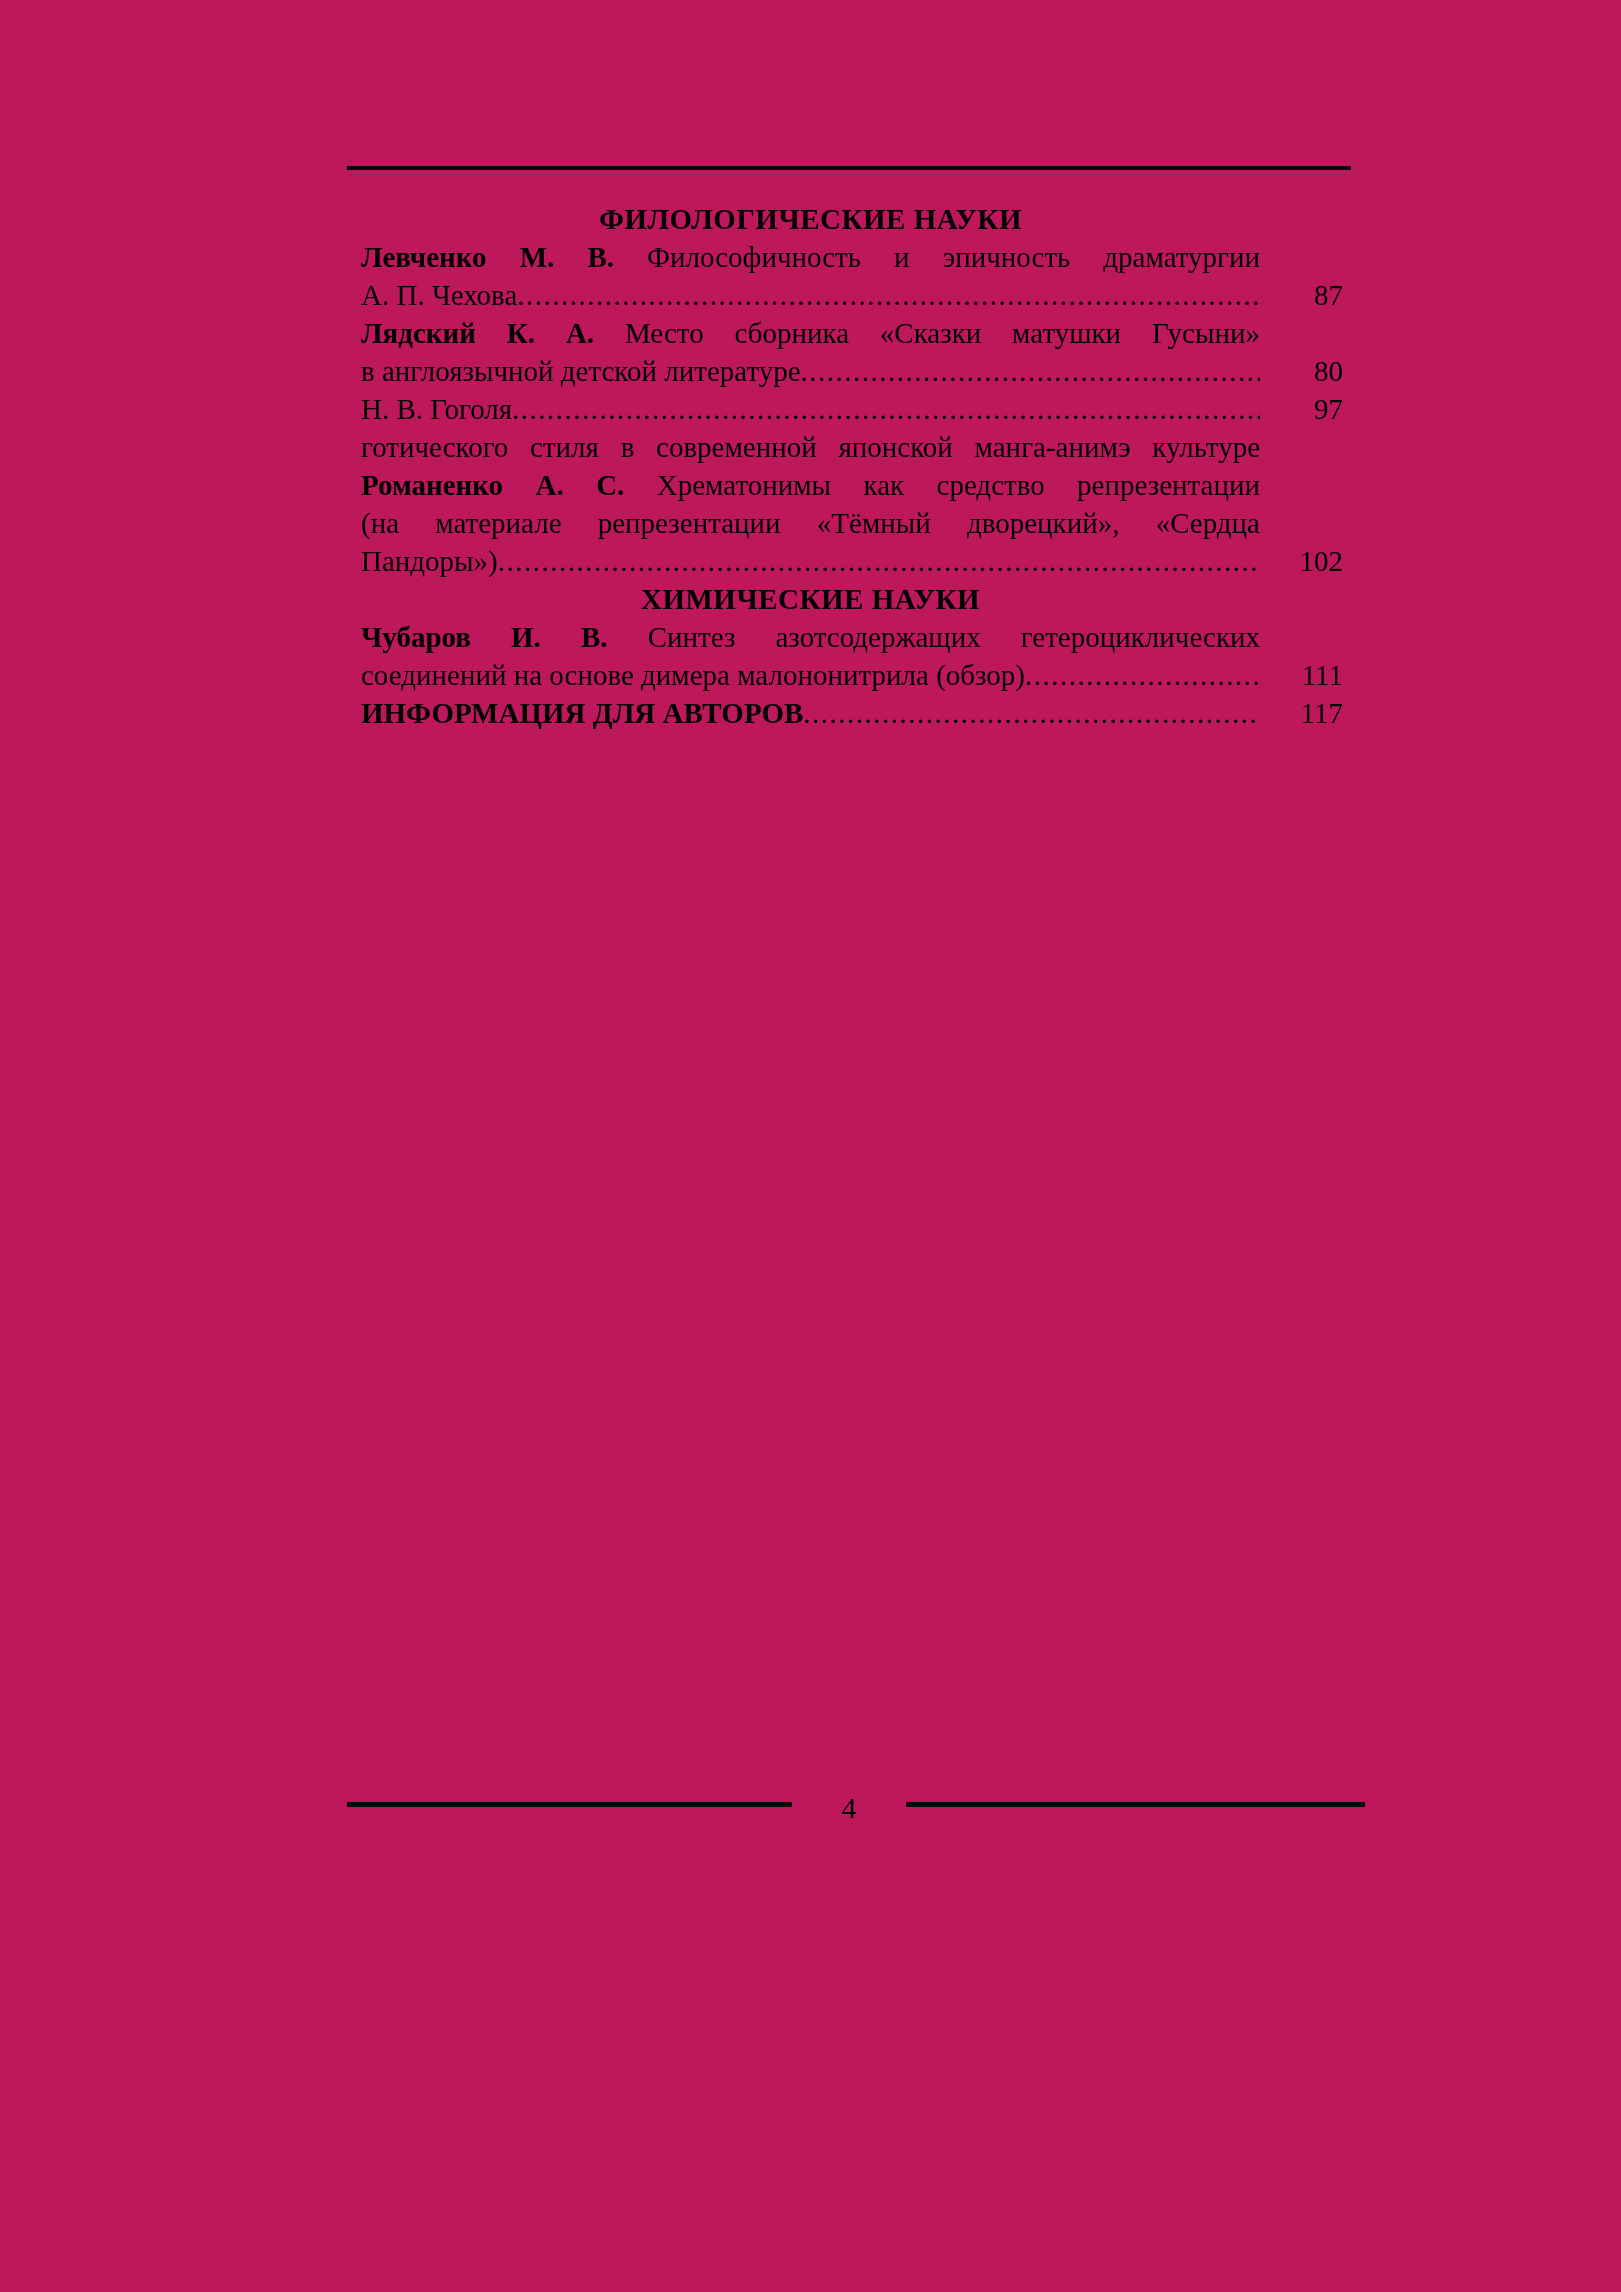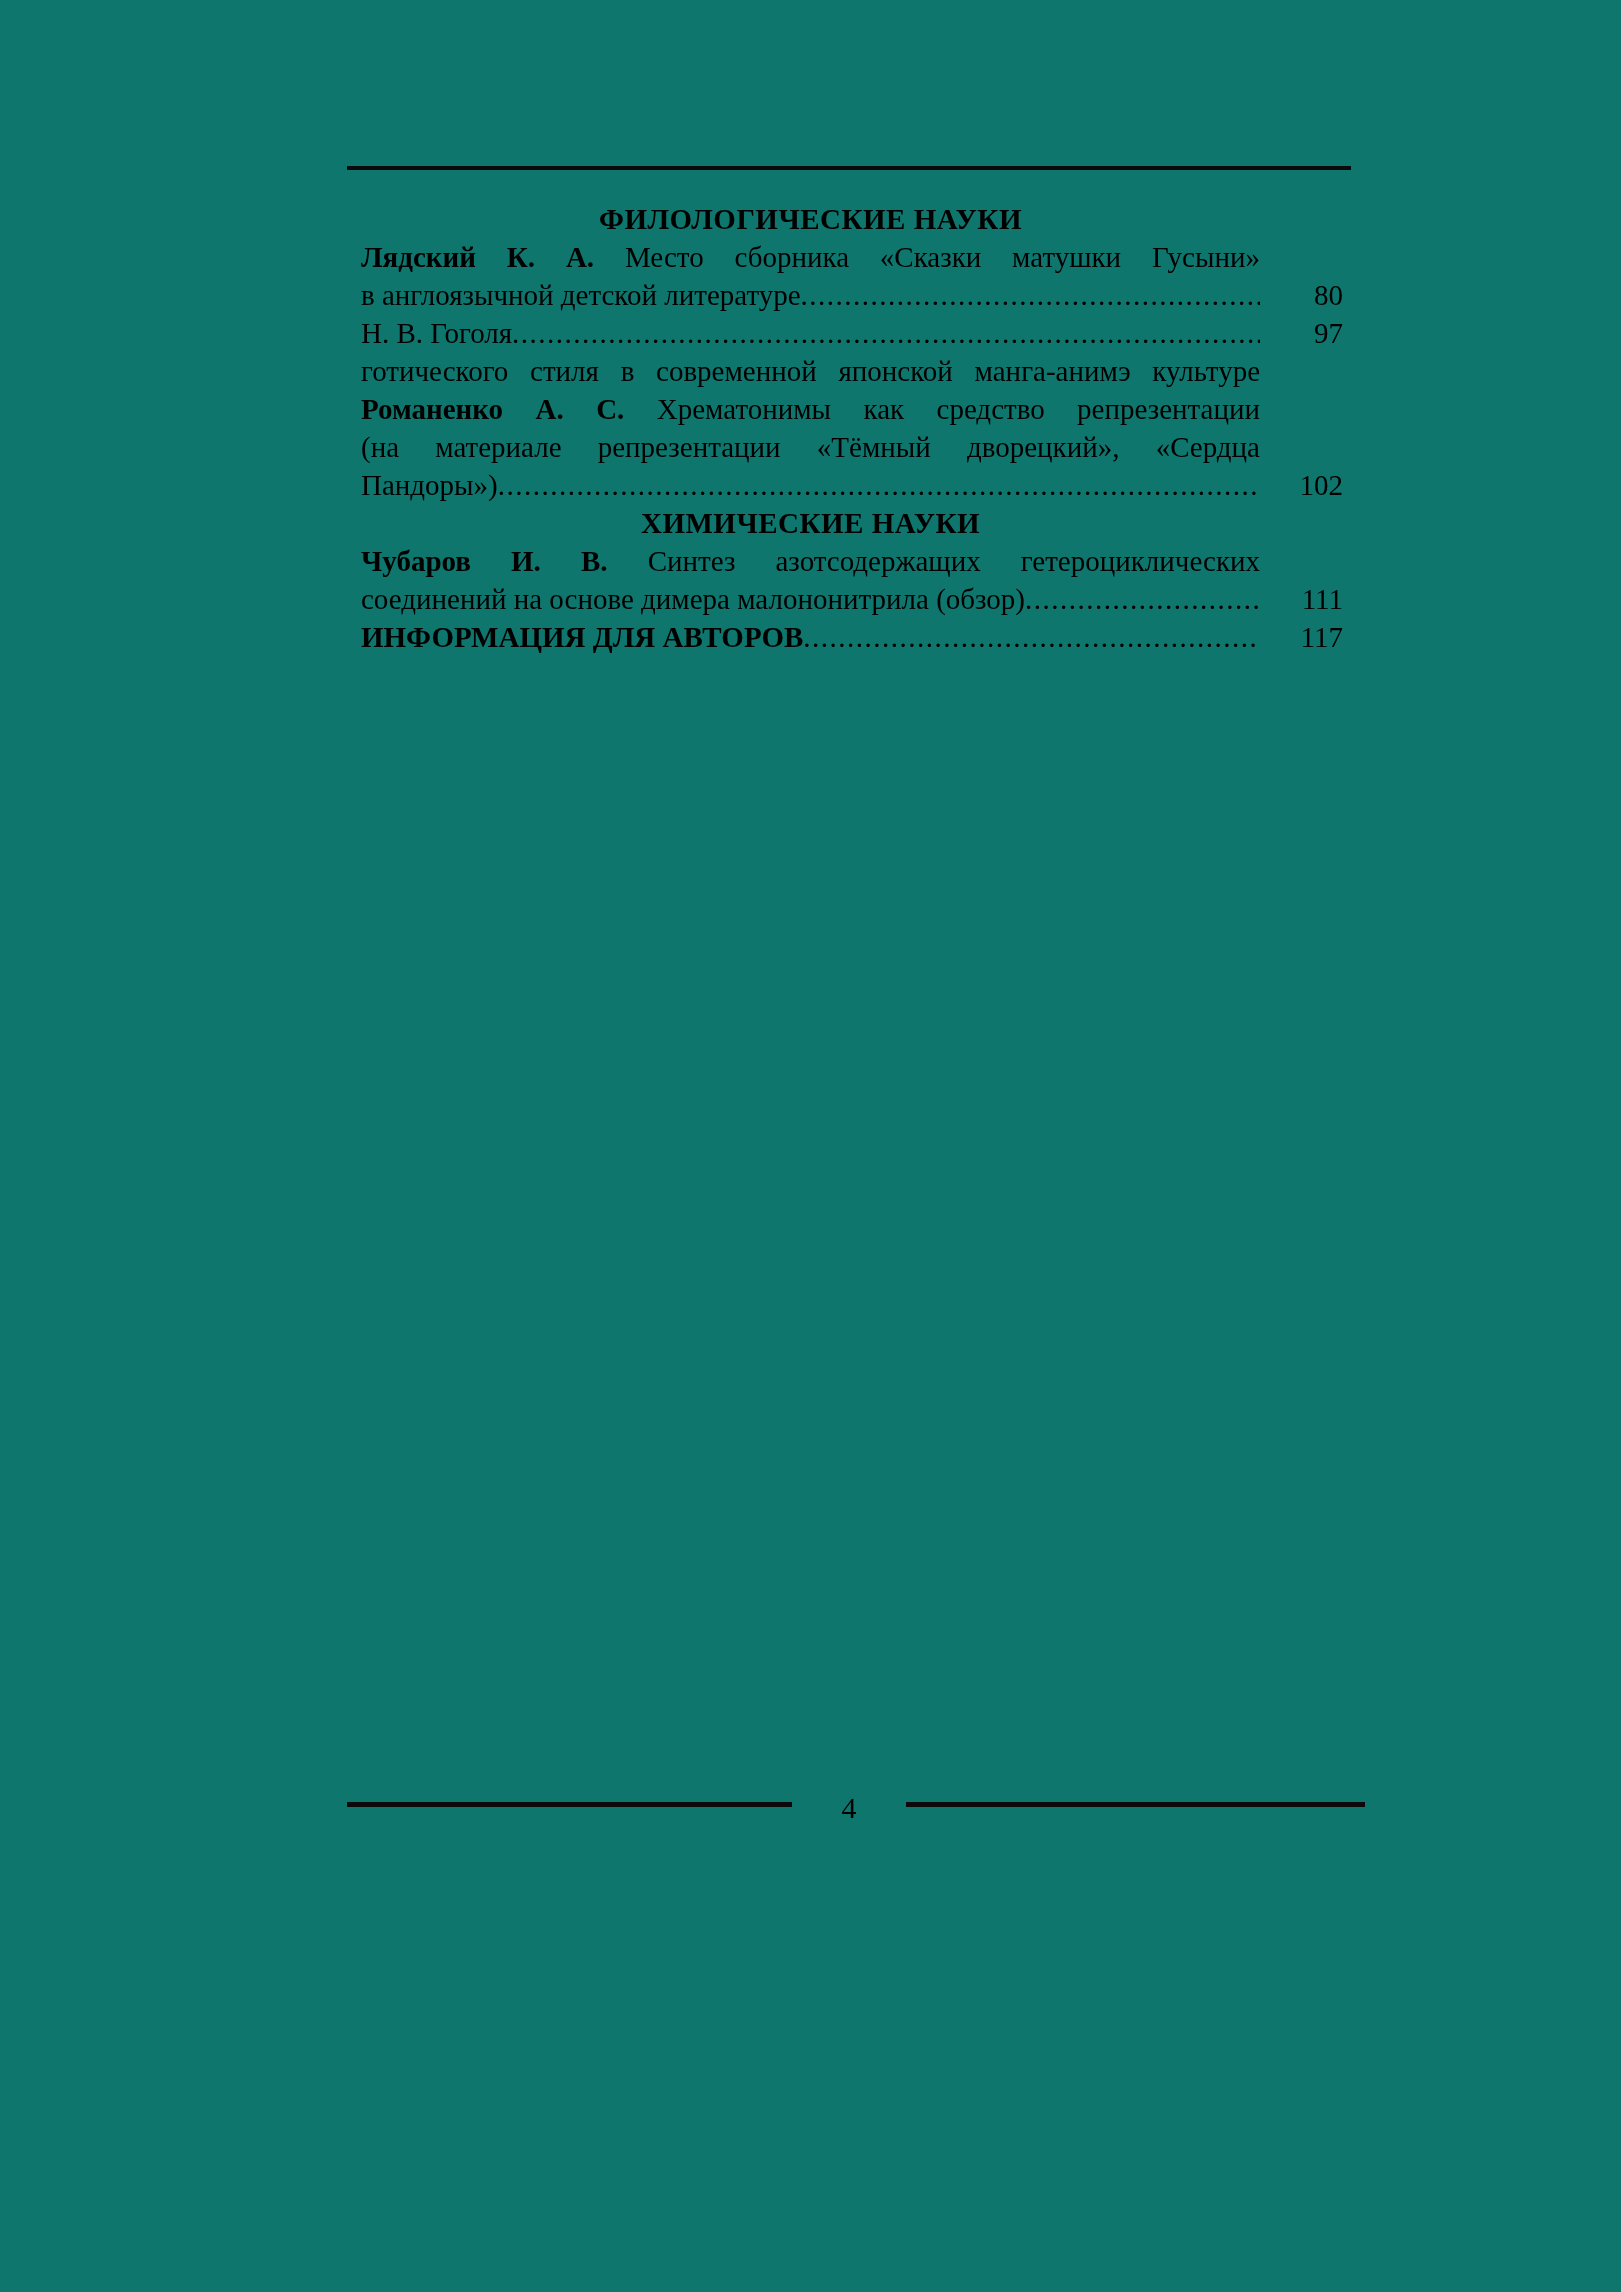--- a/index.html
+++ b/index.html
@@ -1,21 +1,21 @@
 <!DOCTYPE html>
 <html lang="ru"><head>
 <meta charset="utf-8">
 <style>
   html, body { margin: 0; padding: 0; background: #888; }
   .sheet {
     position: relative;
     width: 1621px;
     height: 2293px;
     margin: 0 auto;
-    background: #0f766e;
+    background: #be185d;
     color: #000000;
     font-family: "Liberation Serif", "DejaVu Serif", serif;
     overflow: hidden;
   }
 
   
   .rule-top {
     position: absolute;
     left: 347px;
     top: 166px;
@@ -97,20 +97,28 @@
 <body>
 
 <div class="sheet">
 
   <div class="rule-top"></div>
 
   <main class="toc">
 
     <h2 class="sec-heading">ФИЛОЛОГИЧЕСКИЕ НАУКИ</h2>
 
+    <div class="entry">
+      <div class="jline"><b class="author">Левченко&nbsp;М.&nbsp;В.</b> <span>Философичность и эпичность драматургии</span></div>
+      <div class="lline">
+        <span class="lt">А. П. Чехова</span>
+        <span class="dots"></span>
+        <span class="pg">87</span>
+      </div>
+    </div>
 
     <div class="entry">
       <div class="jline"><b class="author">Лядский&nbsp;К.&nbsp;А.</b> <span>Место сборника «Сказки матушки Гусыни»</span></div>
       <div class="lline">
         <span class="lt">в англоязычной детской литературе</span>
         <span class="dots"></span>
         <span class="pg">80</span>
       </div>
     </div>
 

